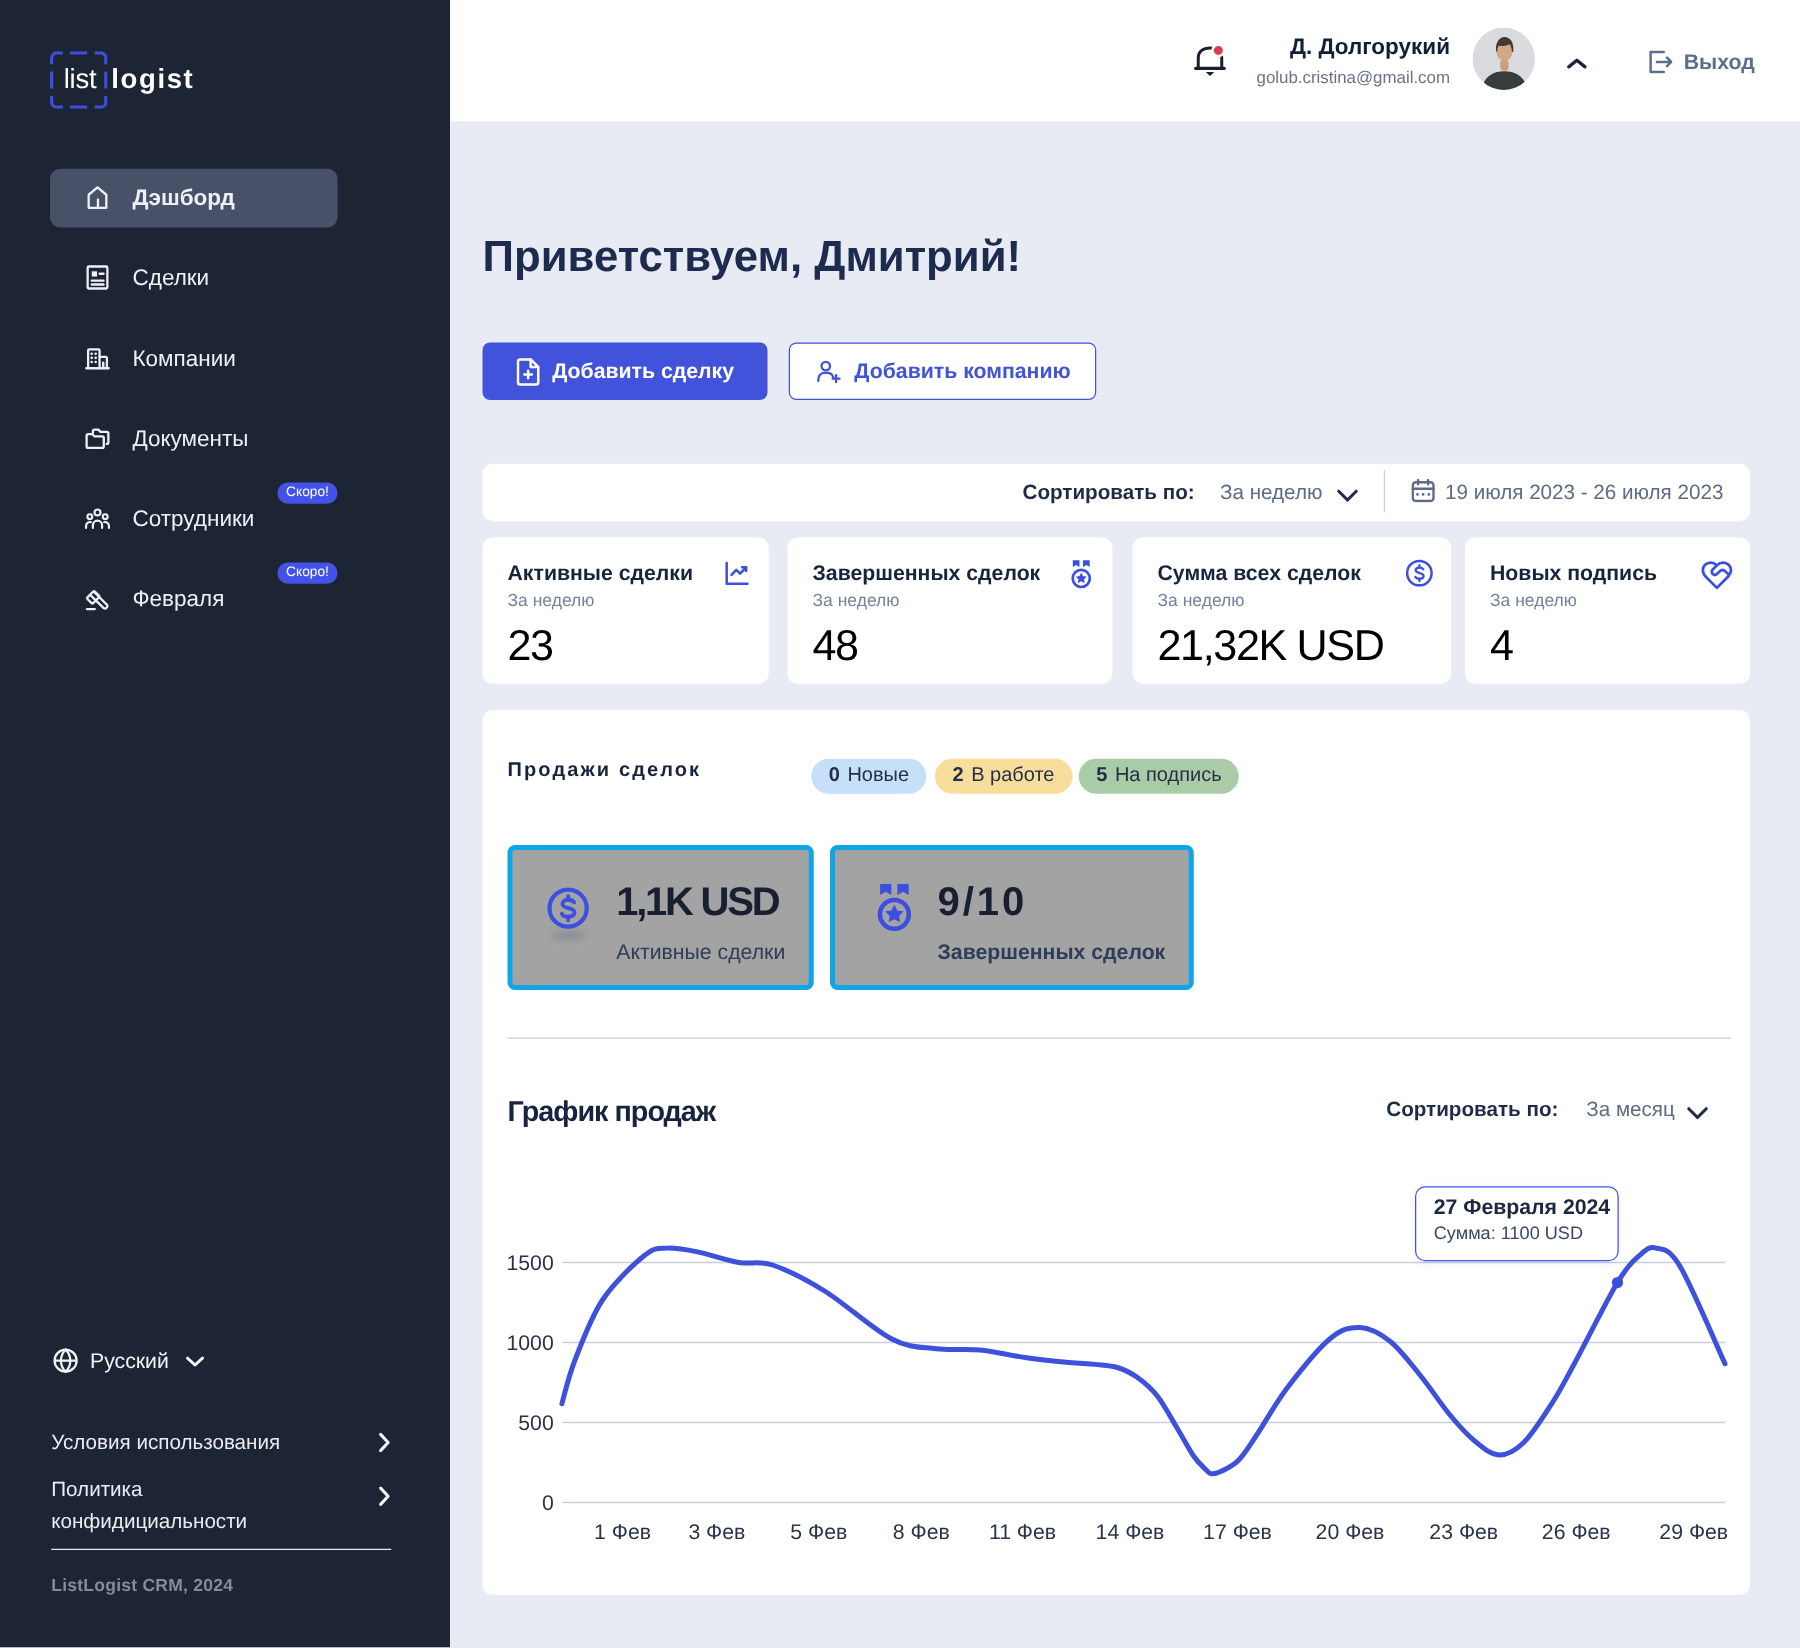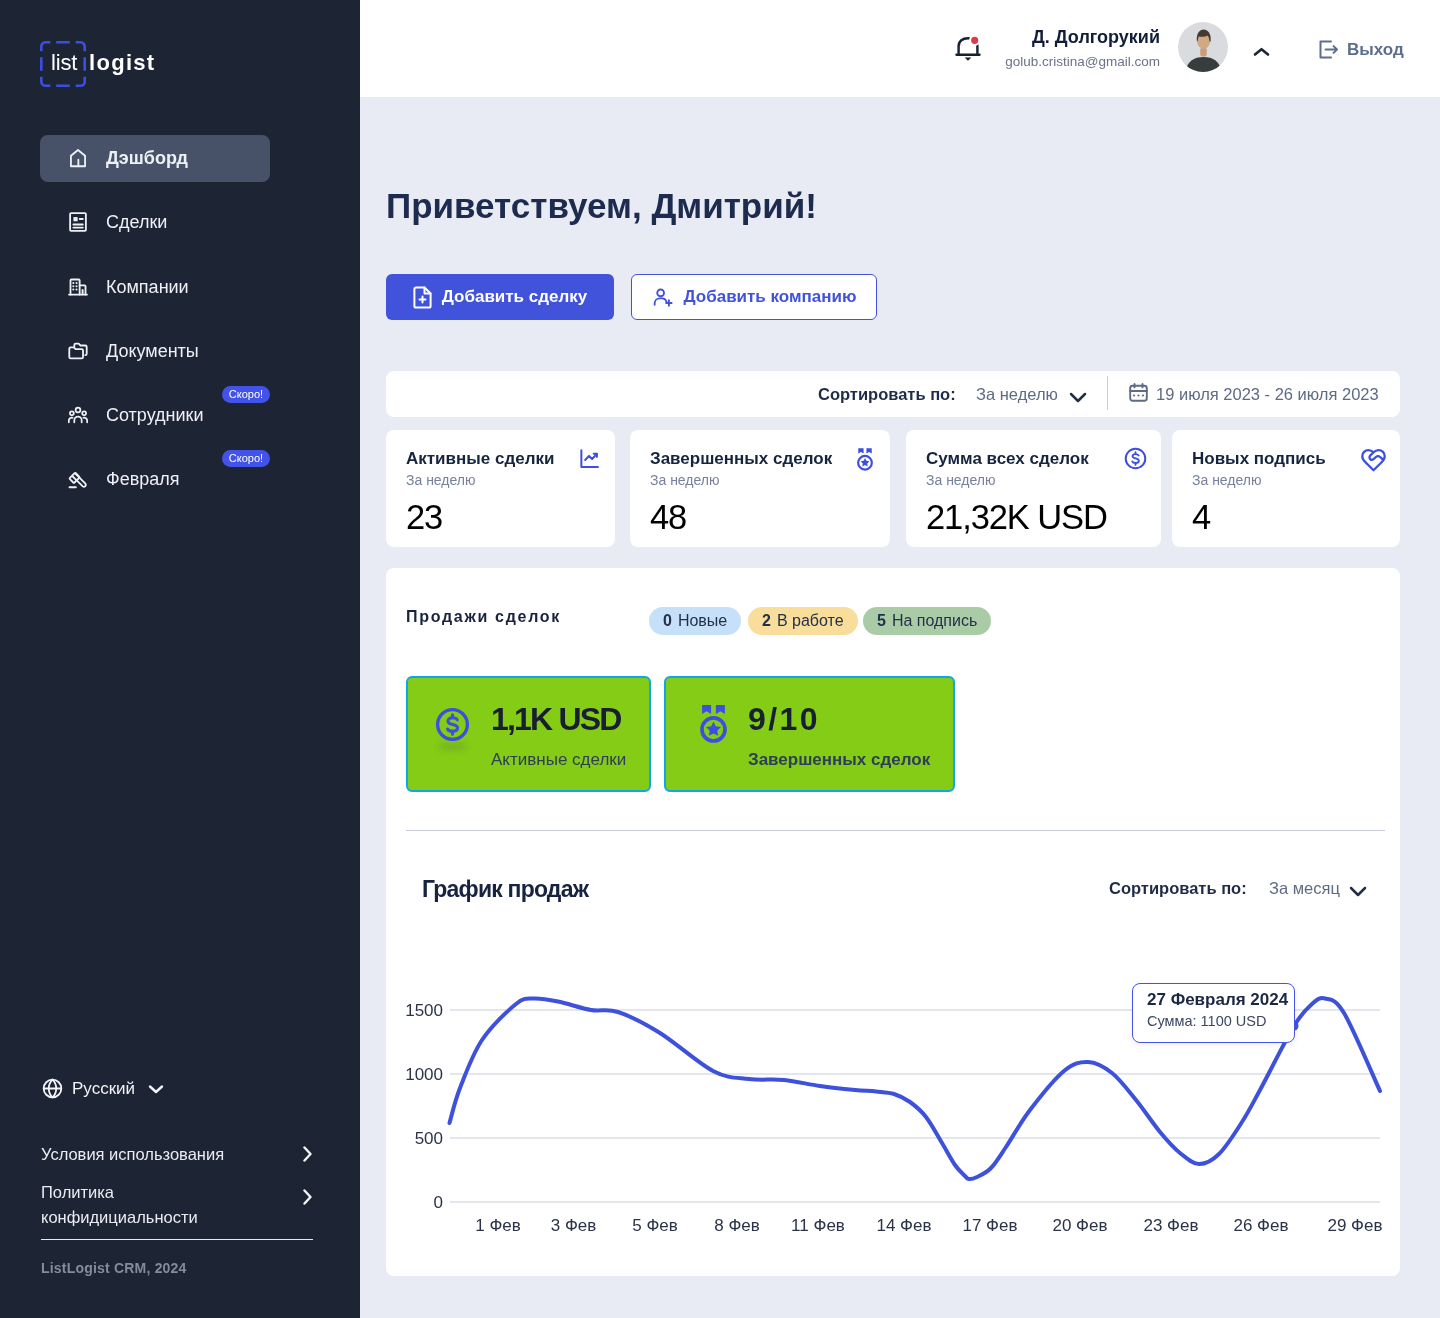--- a/index.html
+++ b/index.html
@@ -41,28 +41,28 @@
 .csub{font-size:14px;color:#76819B;position:absolute;left:20px;top:42px;}
 .cnum{font-size:34.5px;font-weight:400;color:#000000;position:absolute;left:20px;top:68px;letter-spacing:-1.1px;}
 .cicon{position:absolute;top:17px;}
 #bigcard{left:386px;top:568px;width:1014px;height:708px;background:#fff;border-radius:8px;}
 #h2a{left:406px;top:608px;font-size:16px;font-weight:700;color:#17233F;letter-spacing:1.7px;}
 .pill{top:607px;height:28px;border-radius:14px;font-size:16px;color:#243049;display:flex;align-items:center;padding:0 14px;white-space:nowrap;}
 .pill b{margin-right:6px;font-weight:700;}
 #pill1{left:649px;background:#C5E0F8;}
 #pill2{left:748px;background:#F9DE9B;}
 #pill3{left:863px;background:#A9CCA6;}
-.icard{top:676px;height:116px;background:#84cc16;border:2px solid #0ea5e9;border-radius:6px;}
+.icard{top:676px;height:116px;background:#a3a3a3;border:4px solid #0ea5e9;border-radius:6px;}
 #icardA{left:406px;width:245px;}
 #icardB{left:664px;width:291px;}
 .inum{position:absolute;font-size:32px;font-weight:700;color:#181F31;letter-spacing:-1.8px;}
 .ilbl{position:absolute;font-size:17px;color:#2E3D58;}
 #divider{left:406px;top:830px;width:979px;height:1px;background:#C6CAD6;}
-#h2b{left:406px;top:876px;font-size:23px;font-weight:700;color:#17233F;letter-spacing:-.8px;margin-left:16px;}
-#tooltip{left:1132px;top:983px;width:163px;height:60px;background:#fff;border:1.5px solid #4353E9;border-radius:8px;box-shadow:0 2px 6px rgba(60,80,180,.08);}
+#h2b{left:406px;top:876px;font-size:23px;font-weight:700;color:#17233F;letter-spacing:-.8px;}
+#tooltip{left:1132px;top:949px;width:163px;height:60px;background:#fff;border:1.5px solid #4353E9;border-radius:8px;box-shadow:0 2px 6px rgba(60,80,180,.08);}
 #tooltip .tt1{position:absolute;left:14px;top:6px;font-size:17px;font-weight:700;color:#1C2742;}
 #tooltip .tt2{position:absolute;left:14px;top:29px;font-size:14.5px;color:#3C4763;}
 </style>
 </head>
 <body>
 <div class="abs" id="side"></div>
 <div class="abs" id="head"></div>
 
 <div class="abs" id="logobox"><svg width="46" height="46" viewBox="0 0 46 46" fill="none" stroke="#3D4EE0" stroke-width="2.6" stroke-linecap="square">
 <path d="M1.3 9V5.5A4.2 4.2 0 0 1 5.5 1.3H9"></path>

